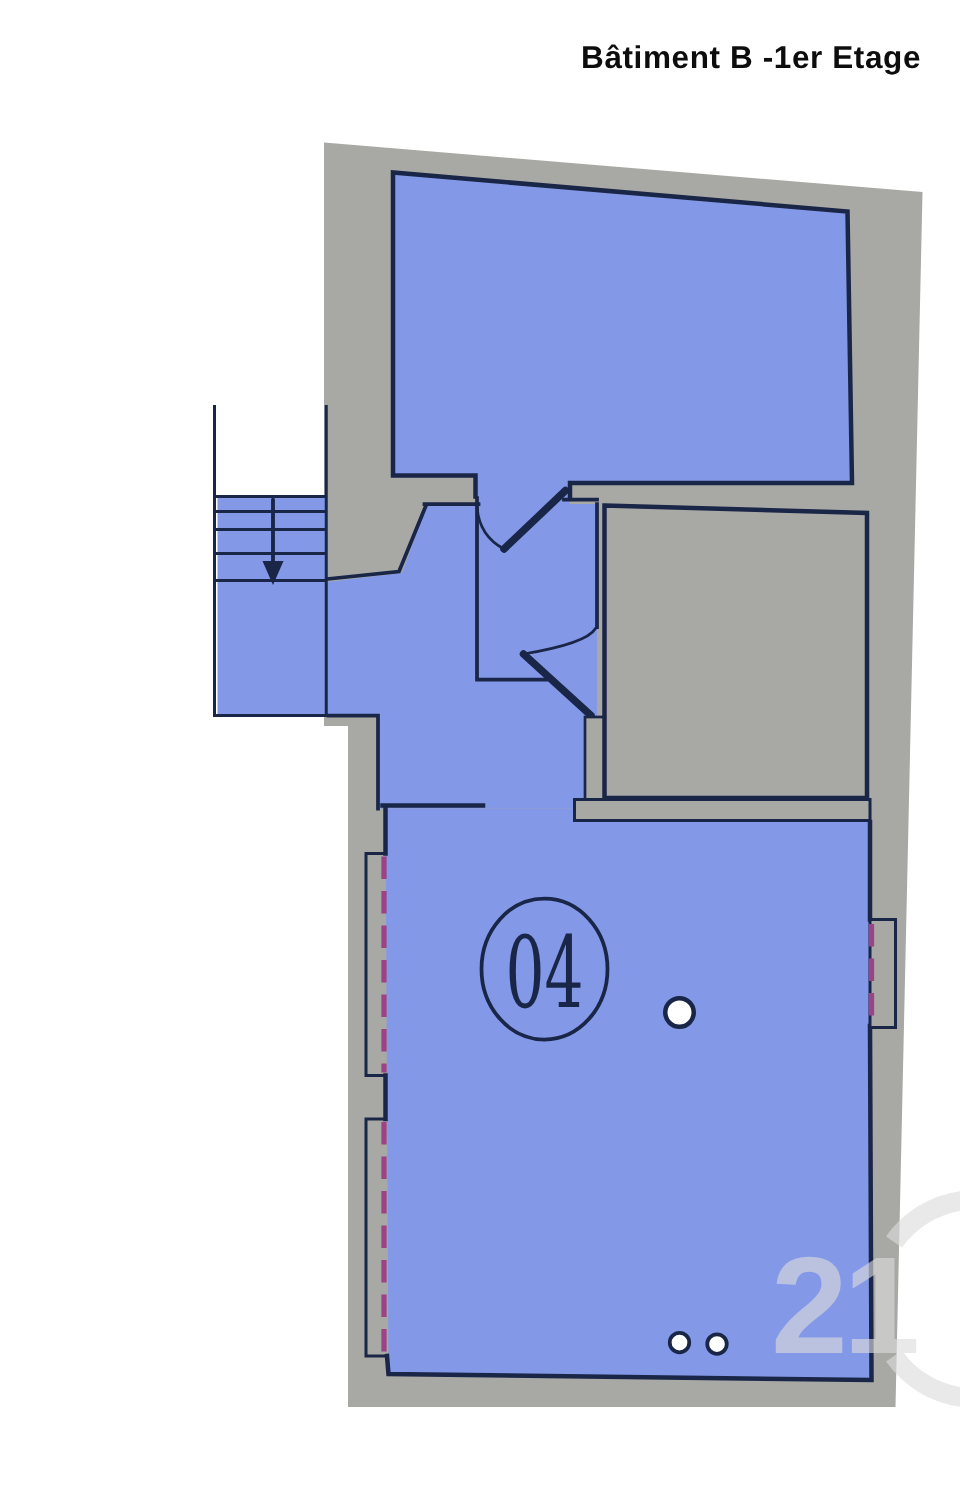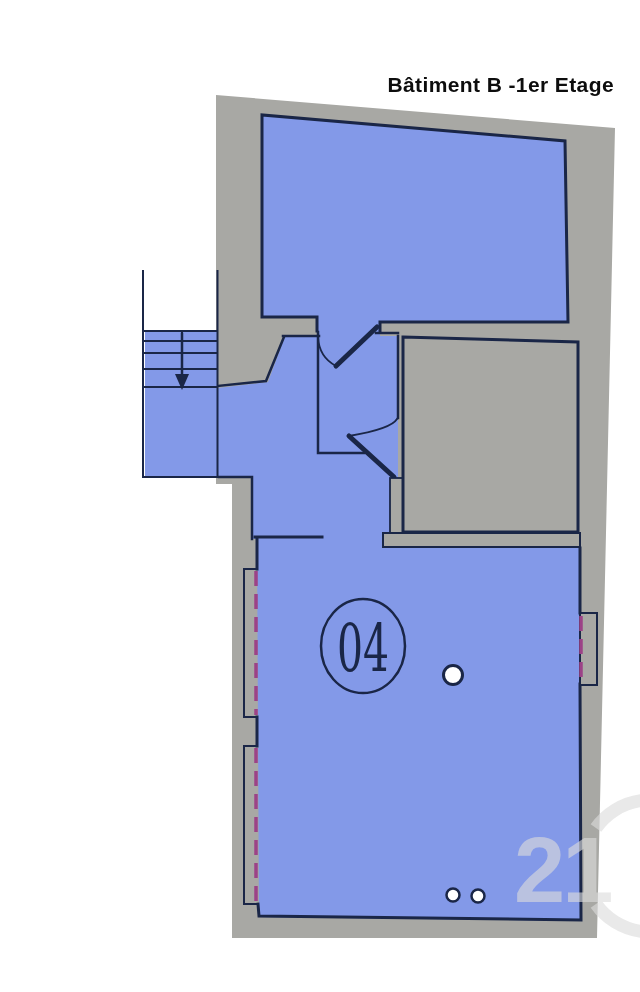--- a/index.html
+++ b/index.html
@@ -1,19 +1,19 @@
 <!DOCTYPE html>
 <html style="--background: #FFFFFF; --room-fill: #8399E8; --wall-fill: #A8A8A4; --outline: #1A2647; --window-dash: #9C4287; --watermark: #DCDCDC; --title-color: #0D0D0D;"><head>
 <meta charset="utf-8">
 <style>
   html,body{margin:0;padding:0;background:#fff;}
   #stage{position:relative;width:640px;height:992px;background:var(--background,#fff);overflow:hidden;
          font-family:"Liberation Sans", sans-serif;}
   #plan-title{position:absolute;top:27px;right:26px;font-size:21px;font-weight:bold;
-              letter-spacing:.4px;color:var(--title-color,#0d0d0d);white-space:nowrap;margin-top:46px;}
+              letter-spacing:.4px;color:var(--title-color,#0d0d0d);white-space:nowrap;}
   svg{position:absolute;left:0;top:0;}
   .room{fill:var(--room-fill,#8399E8);}
   .wall{fill:var(--wall-fill,#A8A8A4);}
   .ln{stroke:var(--outline,#1A2647);fill:none;stroke-linecap:square;}
   .thick{stroke:var(--outline,#1A2647);stroke-width:5;stroke-linecap:round;fill:none;}
   .dash{stroke:var(--window-dash,#9C4287);stroke-width:3.5;stroke-dasharray:15 8;fill:none;}
   .dot{fill:#ffffff;stroke:var(--outline,#1A2647);}
   .badge-text{font-family:"DejaVu Serif", serif;fill:var(--outline,#1A2647);}
   .wm{opacity:.62;}
   .wm-text{font-family:"Liberation Sans", sans-serif;font-weight:bold;fill:var(--watermark,#DCDCDC);}

